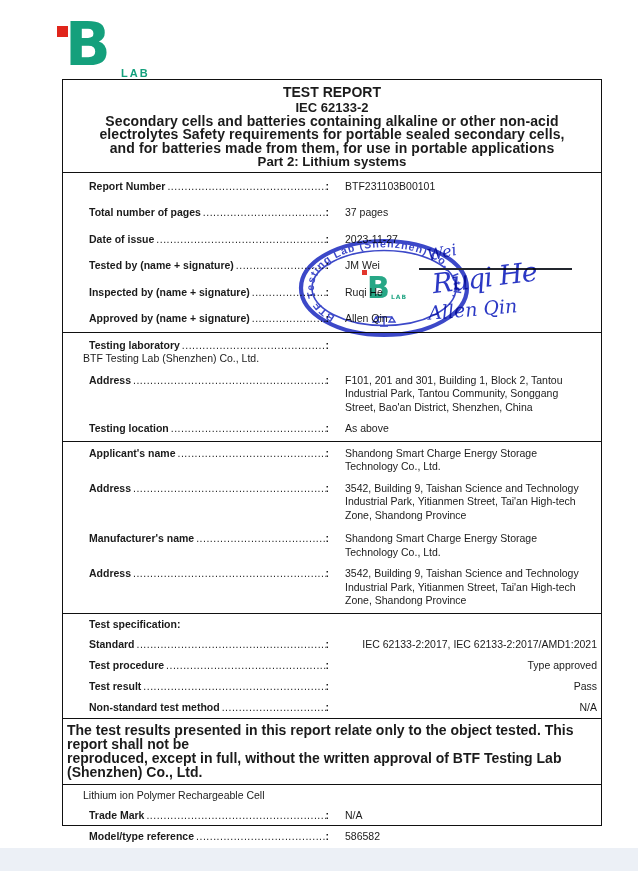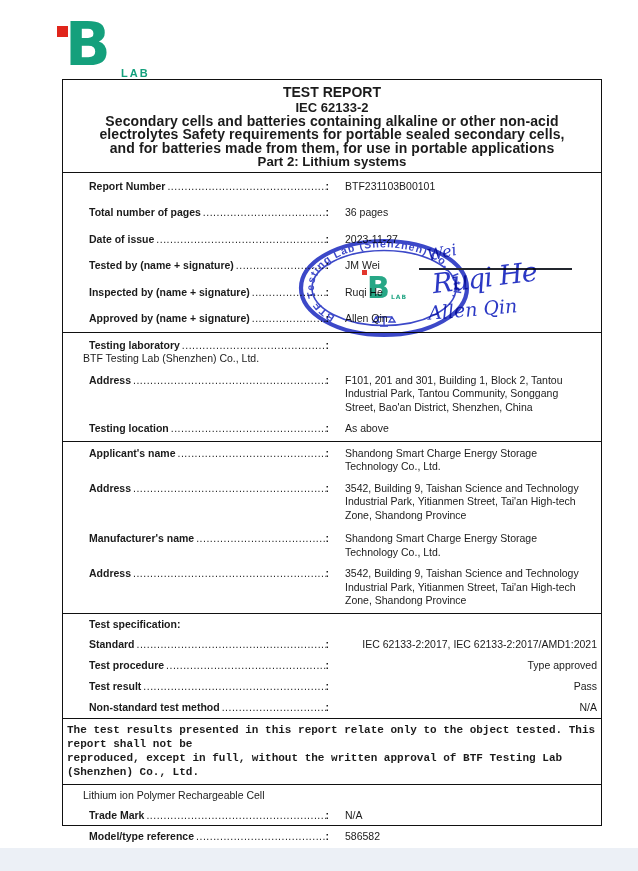--- a/index.html
+++ b/index.html
@@ -49,21 +49,21 @@
 
   .sec-a .row { padding:6.5px 0; }
   .sec-b .row-lab { padding:6px 0 5px;flex-direction:column; }
   .sec-b .row-addr { padding:3px 0; }
   .sec-b .row-loc { padding:5px 0; }
   .sec-c .row-name { padding:5px 0; }
   .sec-c .row-addr { padding:3px 0 5px; }
   .sec-d .row-head { padding:5px 0; }
   .sec-d .row { padding:4px 0 3.5px;text-align:right; }
   .sec-disc { padding:4px 4px 5px; }
-  .disc { font-weight:bold; font-size:11px; line-height:14px; white-space:pre-line;font-family:Liberation Mono, monospace; }
+  .disc { font-weight:bold; font-size:14px; line-height:14px; white-space:pre-line; }
   .sec-e .row { padding:3.5px 0; }
 
   
   .stamp {
     position:absolute; left:296px; top:238px; width:176px; height:100px;
     mix-blend-mode:multiply; opacity:0.92; z-index:5;
   }
   .stamp .ring { fill:none; stroke:#2b38c4; }
   .stamp .ringtext { fill:#2b38c4; font-family:"Liberation Sans", sans-serif; font-size:10.6px; font-weight:bold; letter-spacing:1px; }
   .stamp .slogo-b { fill:#14a07c; font-family:"DejaVu Sans", sans-serif; font-weight:bold; font-size:30px; }
@@ -108,21 +108,21 @@
           <span class="colon"></span>
         </div>
       <div class="val">BTF231103B00101</div>
     </div>
     <div class="row">
       <div class="lw">
           <span class="lbl">Total number of pages</span>
           <span class="leader"></span>
           <span class="colon"></span>
         </div>
-      <div class="val">36 pages</div>
+      <div class="val">37 pages</div>
     </div>
     <div class="row">
       <div class="lw">
           <span class="lbl">Date of issue</span>
           <span class="leader"></span>
           <span class="colon"></span>
         </div>
       <div class="val">2023-11-27</div>
     </div>
     <div class="row">

